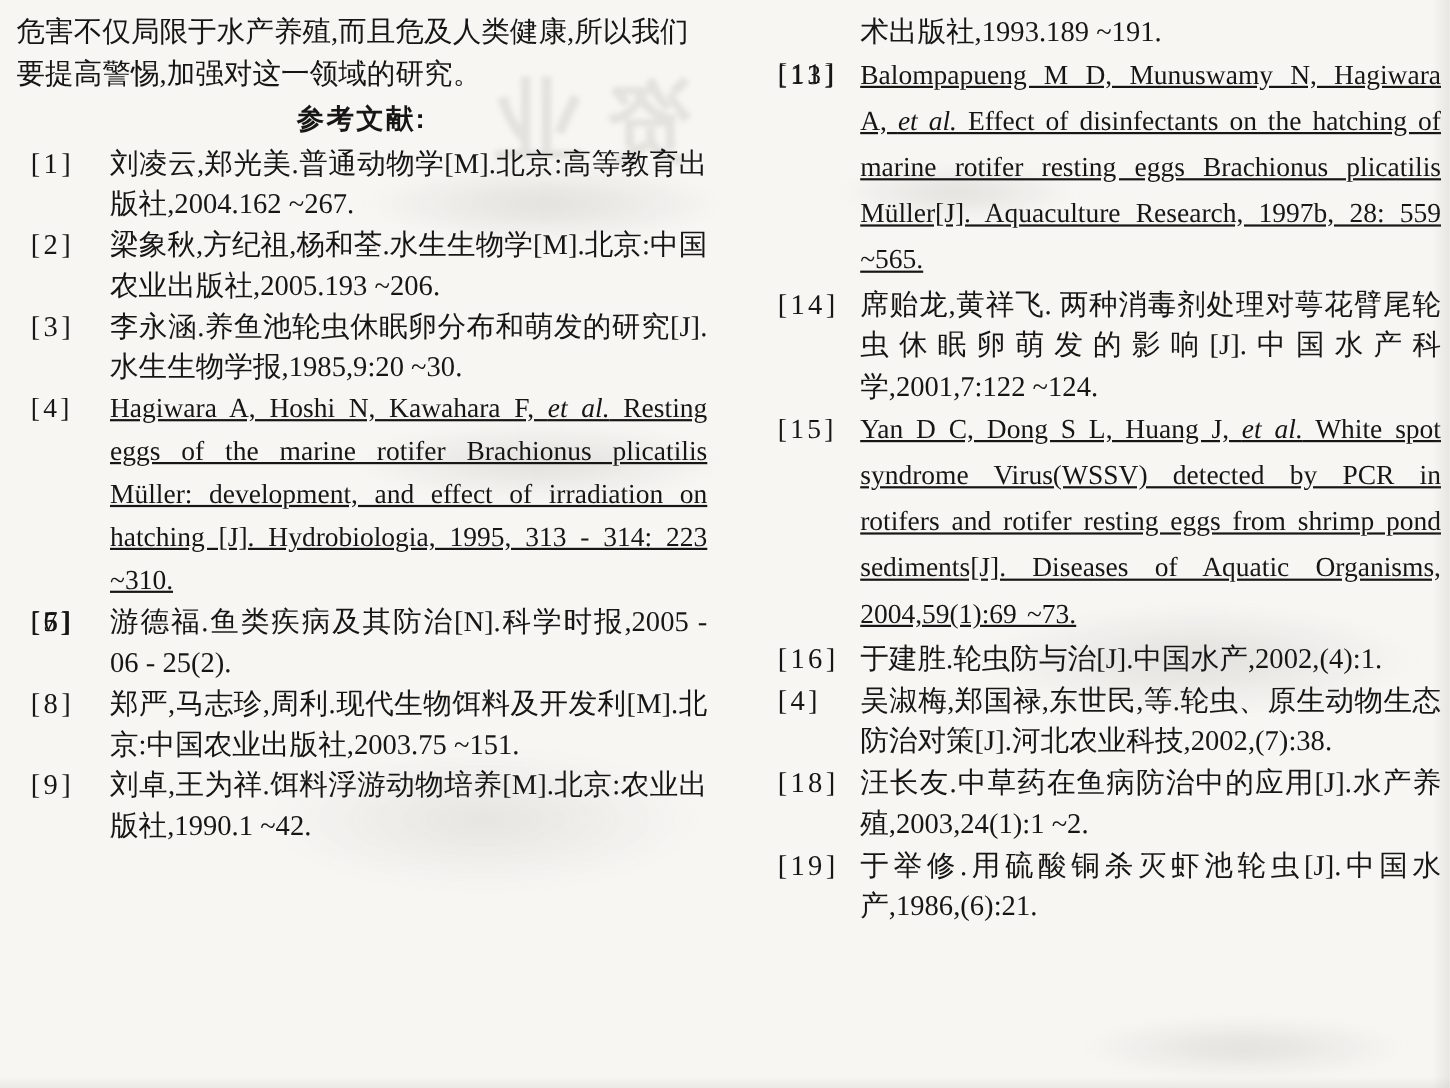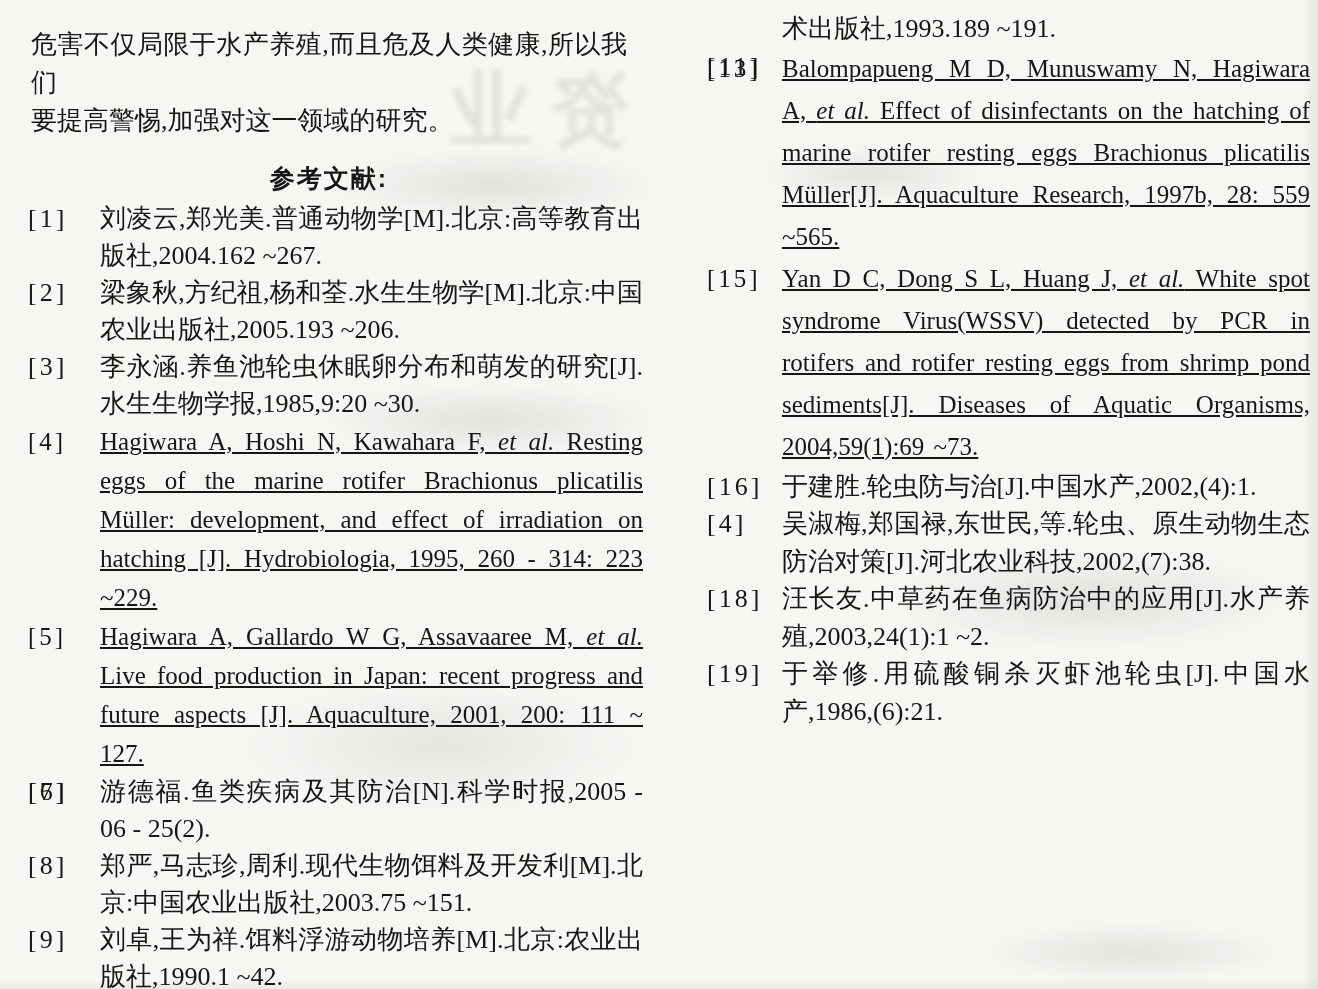--- a/index.html
+++ b/index.html
@@ -19,21 +19,21 @@
   }
   .page::before{
     content:'';position:absolute;left:0;right:0;bottom:0;height:10px;
     background:linear-gradient(to bottom, rgba(120,118,112,0), rgba(120,118,112,.10));
     pointer-events:none;
   }
   .col{position:absolute;top:10px;font-size:26px;}
   .col-left{left:15px;width:628px;}
   .col-right{left:694px;width:616px;}
   .intro{
-    margin:16px;line-height:38px;
+    margin:0;line-height:38px;
     white-space:pre-line;
     text-align:justify;
   }
   .ref-heading{
     margin:0;font-size:25px;line-height:44px;
     font-family:"Liberation Sans","DejaVu Sans",sans-serif;
     font-weight:700;text-align:center;letter-spacing:2px;
   }
   .ref{position:relative;padding-left:85px;line-height:37px;text-align:justify;}
   .col-right .ref{padding-left:88px;line-height:37.5px;}
@@ -75,34 +75,35 @@
   <div id="smudge6" class="smudge"></div>
 
   <div class="col col-left">
     <p class="intro">危害不仅局限于水产养殖,而且危及人类健康,所以我们
 要提高警惕,加强对这一领域的研究。</p>
     <h3 class="ref-heading">参考文献:</h3>
     <div class="ref-list">
         <div class="ref"><span class="ref-num">[1]</span><span class="ref-text"><span>刘凌云,郑光美.普通动物学[M].北京:高等教育出版社,2004.162 ~267.</span></span></div>
         <div class="ref"><span class="ref-num">[2]</span><span class="ref-text"><span>梁象秋,方纪祖,杨和荃.水生生物学[M].北京:中国农业出版社,2005.193 ~206.</span></span></div>
         <div class="ref"><span class="ref-num">[3]</span><span class="ref-text"><span>李永涵.养鱼池轮虫休眠卵分布和萌发的研究[J].水生生物学报,1985,9:20 ~30.</span></span></div>
-        <div class="ref en"><span class="ref-num">[4]</span><span class="ref-text"><span>Hagiwara A, Hoshi N, Kawahara F, </span><span class="it">et al.</span><span> Resting eggs of the marine rotifer Brachionus plicatilis Müller: development, and effect of irradiation on hatching [J]. Hydrobiologia, 1995, 260 - 314: 223 ~229.</span></span></div>
-        <div class="ref en"><span class="ref-num">[5]</span><span class="ref-text"><span>Hagiwara A, Gallardo W G, Assavaaree M, </span><span class="it">et al.</span><span> Live food production in Japan: recent progress and future aspects [J]. Aquaculture, 2001, 200: 111 ~ 127.</span></span></div>
+        <div class="ref en"><span class="ref-num">[4]</span><span class="ref-text"><span>Hagiwara A, Hoshi N, Kawahara F, </span><span class="it">et al.</span><span> Resting eggs of the marine rotifer Brachionus plicatilis Müller: development, and effect of irradiation on hatching [J]. Hydrobiologia, 1995, 313 - 314: 223 ~310.</span></span></div>
+        <div class="ref en"><span class="ref-num">[5]</span></div>
         <div class="ref"><span class="ref-num">[6]</span></div>
         <div class="ref"><span class="ref-num">[7]</span><span class="ref-text"><span>游德福.鱼类疾病及其防治[N].科学时报,2005 - 06 - 25(2).</span></span></div>
         <div class="ref"><span class="ref-num">[8]</span><span class="ref-text"><span>郑严,马志珍,周利.现代生物饵料及开发利[M].北京:中国农业出版社,2003.75 ~151.</span></span></div>
         <div class="ref"><span class="ref-num">[9]</span><span class="ref-text"><span>刘卓,王为祥.饵料浮游动物培养[M].北京:农业出版社,1990.1 ~42.</span></span></div>
       </div>
   </div>
 
   <div class="col col-right">
     <div class="ref-list">
         <div class="ref cont"><span class="ref-num"></span><span class="ref-text"><span>术出版社,1993.189 ~191.</span></span></div>
         <div class="ref"><span class="ref-num">[11]</span></div>
         <div class="ref en"><span class="ref-num">[13]</span><span class="ref-text"><span>Balompapueng M D, Munuswamy N, Hagiwara A, </span><span class="it">et al.</span><span> Effect of disinfectants on the hatching of marine rotifer resting eggs Brachionus plicatilis Müller[J]. Aquaculture Research, 1997b, 28: 559 ~565.</span></span></div>
+        <div class="ref"><span class="ref-num">[14]</span><span class="ref-text"><span>席贻龙,黄祥飞. 两种消毒剂处理对萼花臂尾轮虫休眠卵萌发的影响[J].中国水产科学,2001,7:122 ~124.</span></span></div>
         <div class="ref en"><span class="ref-num">[15]</span><span class="ref-text"><span>Yan D C, Dong S L, Huang J, </span><span class="it">et al.</span><span> White spot syndrome Virus(WSSV) detected by PCR in rotifers and rotifer resting eggs from shrimp pond sediments[J]. Diseases of Aquatic Organisms, 2004,59(1):69 ~73.</span></span></div>
         <div class="ref"><span class="ref-num">[16]</span><span class="ref-text"><span>于建胜.轮虫防与治[J].中国水产,2002,(4):1.</span></span></div>
         <div class="ref"><span class="ref-num">[4]</span><span class="ref-text"><span>吴淑梅,郑国禄,东世民,等.轮虫、原生动物生态防治对策[J].河北农业科技,2002,(7):38.</span></span></div>
         <div class="ref"><span class="ref-num">[18]</span><span class="ref-text"><span>汪长友.中草药在鱼病防治中的应用[J].水产养殖,2003,24(1):1 ~2.</span></span></div>
         <div class="ref"><span class="ref-num">[19]</span><span class="ref-text"><span>于举修.用硫酸铜杀灭虾池轮虫[J].中国水产,1986,(6):21.</span></span></div>
       </div>
 
   </div>
 
 </div>

